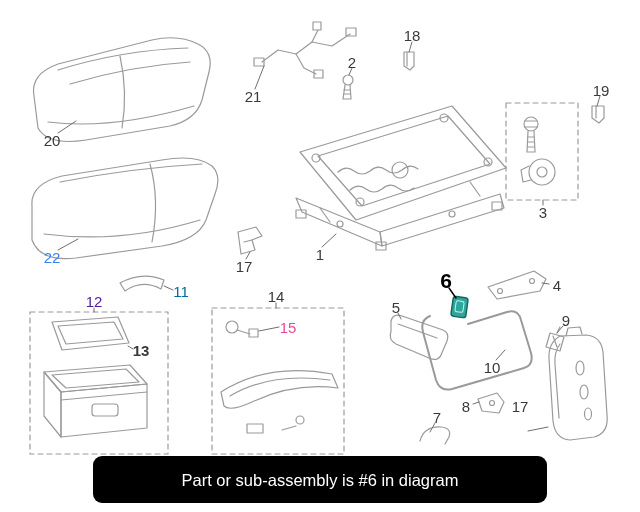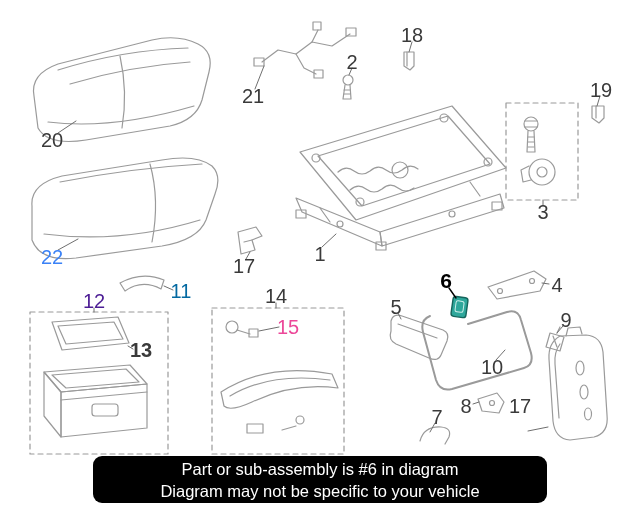--- a/index.html
+++ b/index.html
@@ -4,21 +4,21 @@
 <style>
   html,body{margin:0;padding:0;background:#fff;}
   .stage{
     position:relative;width:640px;height:512px;background:#ffffff;
     font-family:"Liberation Sans", sans-serif;overflow:hidden;
   }
   .art{position:absolute;left:0;top:0;}
   .callout-layer{position:absolute;left:0;top:0;width:640px;height:512px;pointer-events:none;}
   .callout{
     position:absolute;transform:translate(-50%,-50%);
-    font-size:20px;color:#3a3a3a;letter-spacing:0;white-space:nowrap;
+    font-size:15px;color:#3a3a3a;letter-spacing:0;white-space:nowrap;
   }
   .callout.em{font-size:21px;font-weight:bold;color:#000;}
   .banner{
     position:absolute;left:93px;top:456px;width:454px;height:47px;
     display:flex;flex-direction:column;align-items:center;justify-content:center;
     text-align:center;
   }
   .banner .line{font-size:16.5px;line-height:22px;}
 </style>
 </head>
@@ -223,16 +223,15 @@
       <div class="callout" style="left: 520px; top: 406px; color: rgb(58, 58, 58);">17</div>
       <div class="callout" style="left: 412px; top: 35px; color: rgb(58, 58, 58);">18</div>
       <div class="callout" style="left: 601px; top: 90px; color: rgb(58, 58, 58);">19</div>
       <div class="callout" style="left: 52px; top: 140px; color: rgb(58, 58, 58);">20</div>
       <div class="callout" style="left: 253px; top: 96px; color: rgb(58, 58, 58);">21</div>
       <div class="callout" style="left: 52px; top: 257px; color: #3b82f6;">22</div>
     </div>
 
   <div class="banner" style="background: rgb(0, 0, 0); color: rgb(255, 255, 255); border-radius: 9px;">
     <div class="line">Part or sub-assembly is #6 in diagram</div>
-    <div class="line">Diagram may not be specific to your vehicle</div>
   </div>
 
 </div>
 
 </body></html>

